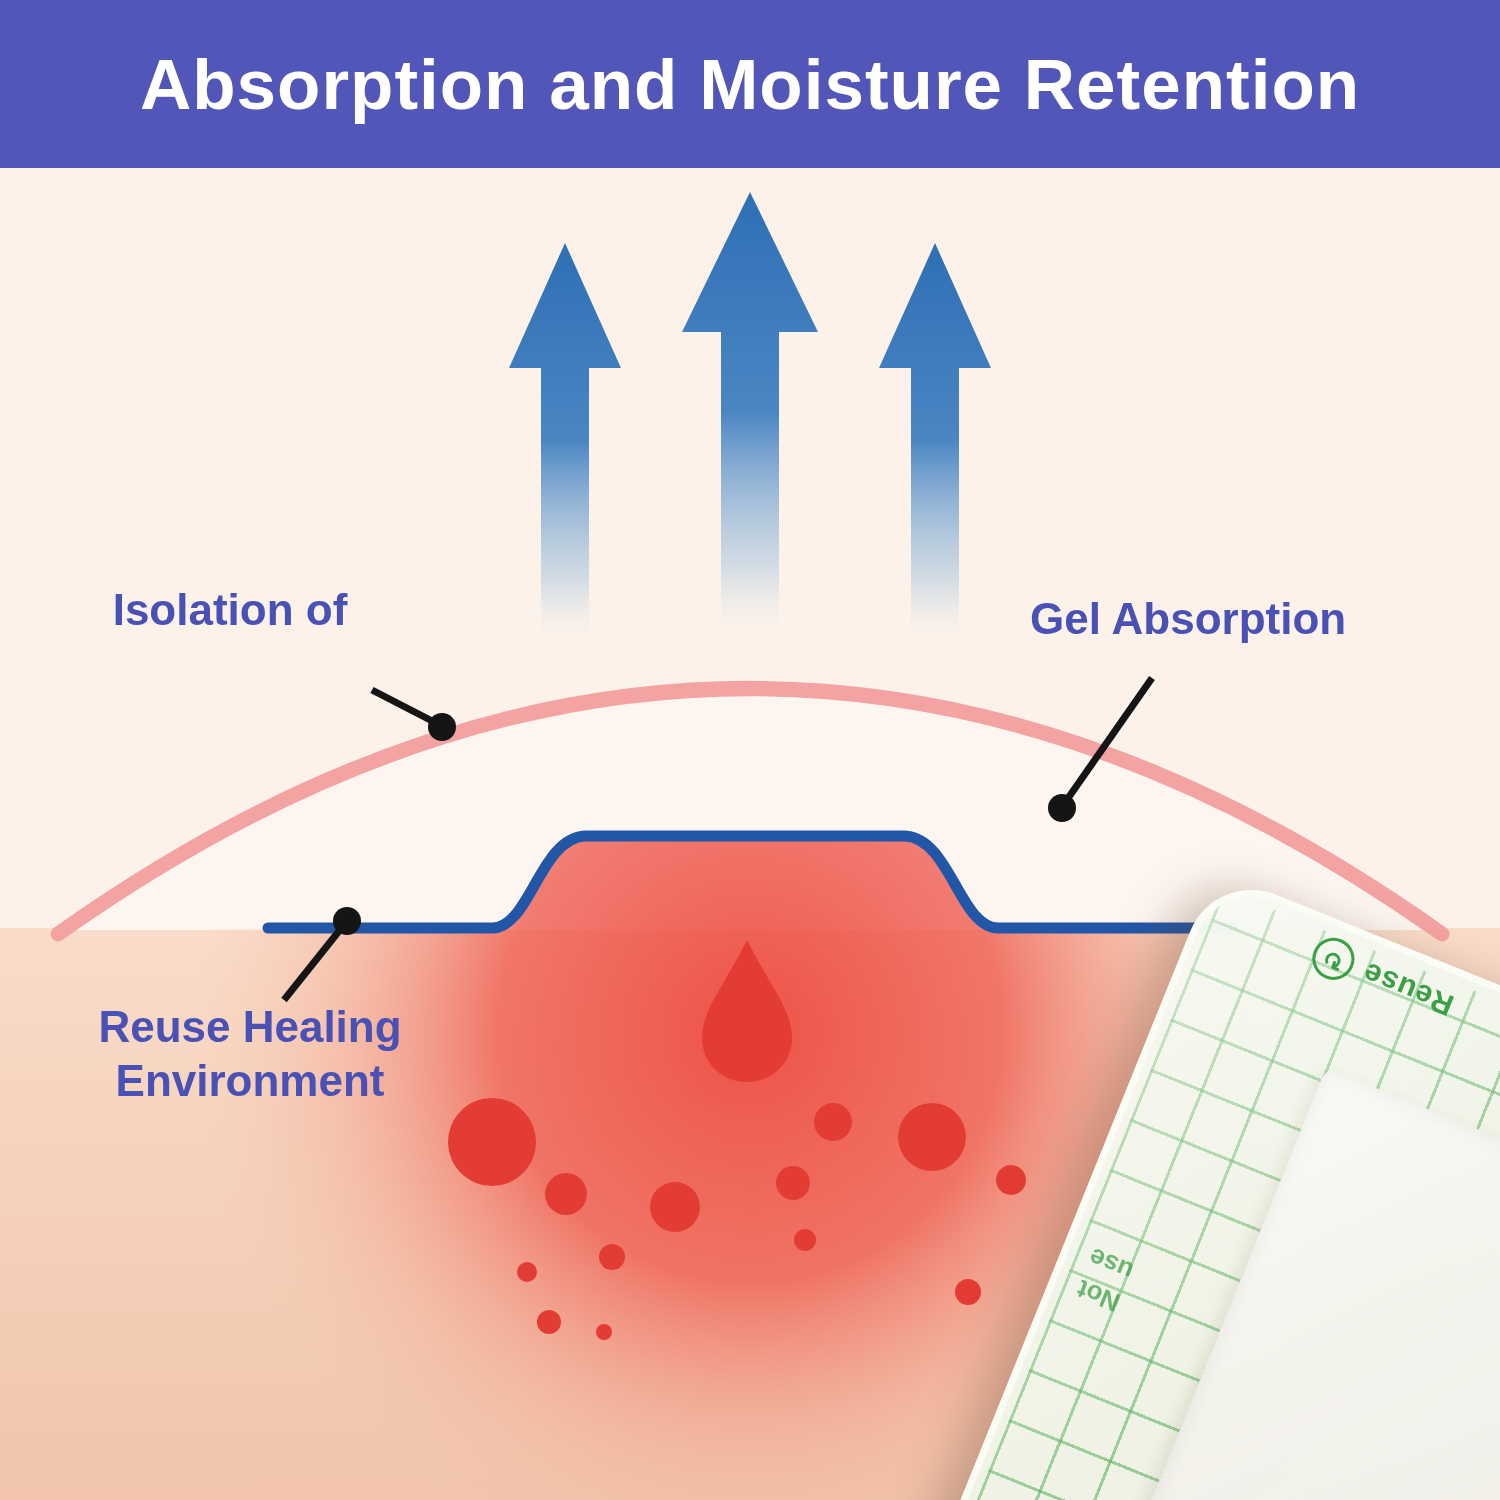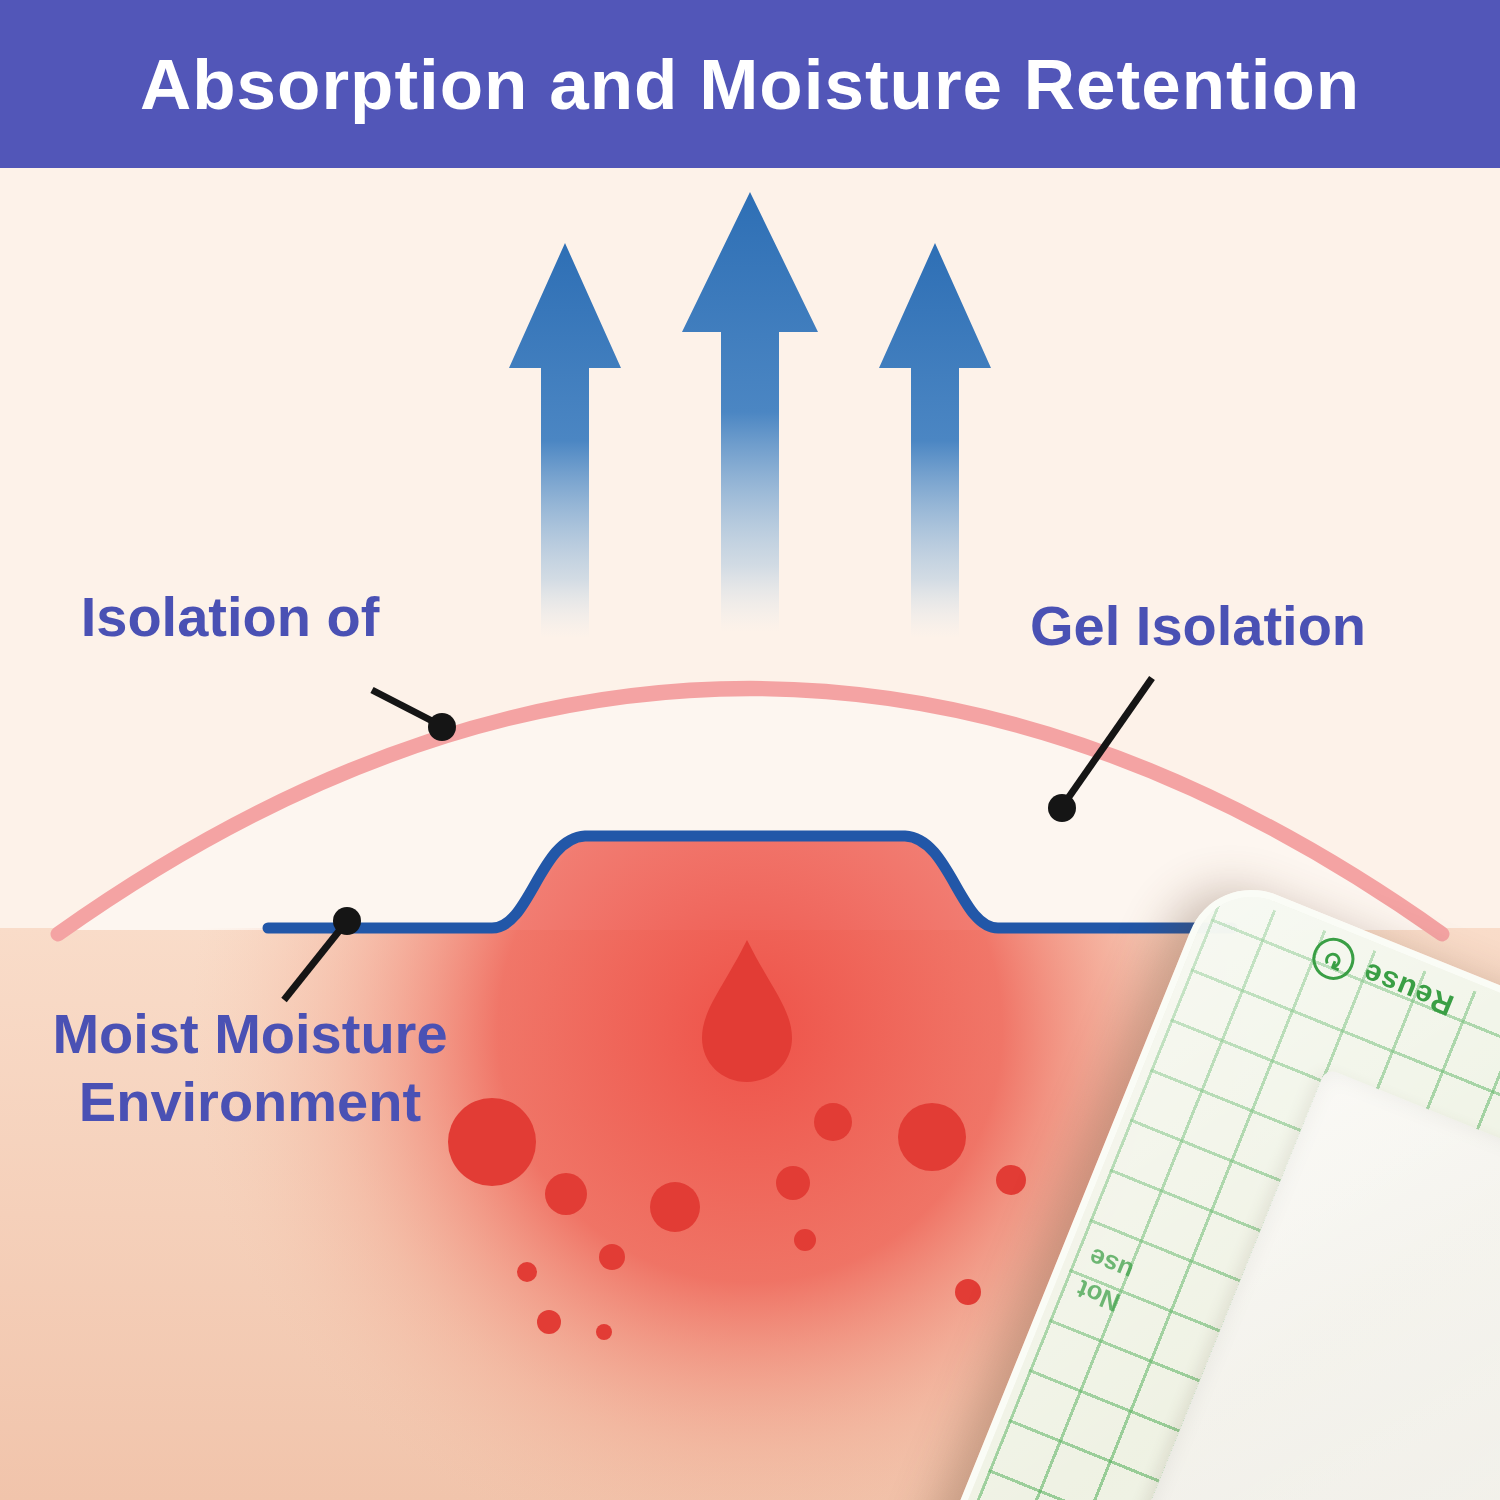--- a/index.html
+++ b/index.html
@@ -17,21 +17,21 @@
     display:flex;align-items:center;justify-content:center;
   }
   .header h1{
     margin:12px;color:#ffffff;font-size:71px;font-weight:bold;letter-spacing:1px;
   }
   
   .diagram{position:absolute;left:0;top:0;}
   
   .callout{
     position:absolute;color:var(--label-text,#4a51b4);
-    font-size:56px;font-weight:bold;line-height:1.22;text-align:center;
+    font-size:44px;font-weight:bold;line-height:1.22;text-align:center;
   }
   .callout-isolation{left:55px;top:583px;width:350px;}
   .callout-gel{left:1030px;top:592px;width:420px;text-align:left;}
   .callout-moist{left:50px;top:1000px;width:400px;}
   
   .dressing{
     position:absolute;left:1215px;top:870px;width:640px;height:820px;
     transform:rotate(22deg);transform-origin:0 0;
   }
   .film{
@@ -147,25 +147,25 @@
     <circle cx="442" cy="727" r="14" fill="#151515"></circle>
     <circle cx="1062" cy="808" r="14" fill="#151515"></circle>
     <circle cx="347" cy="921" r="14" fill="#151515"></circle>
   </svg>
 
   <div class="callout callout-isolation">
     <div>Isolation of</div>
   </div>
 
   <div class="callout callout-gel">
-    <div>Gel Isolation</div>
+    <div>Gel Absorption</div>
   </div>
 
   <div class="callout callout-moist">
-    <div>Moist Moisture</div>
+    <div>Reuse Healing</div>
     <div>Environment</div>
   </div>
 
   <div class="dressing">
     <div class="film">
       <div class="grid"></div>
       <div class="pad"></div>
       <div class="sheen"></div>
       <div class="reuse-label">
         <span>Reuse</span>

